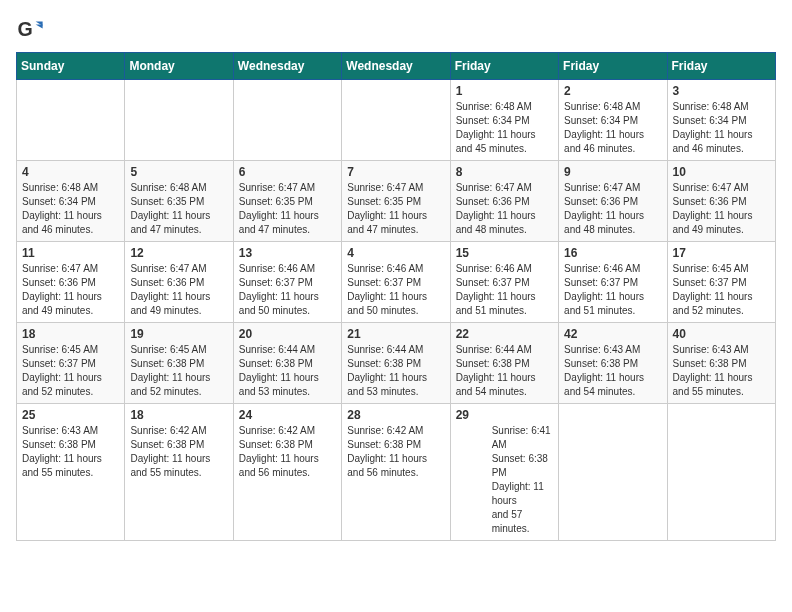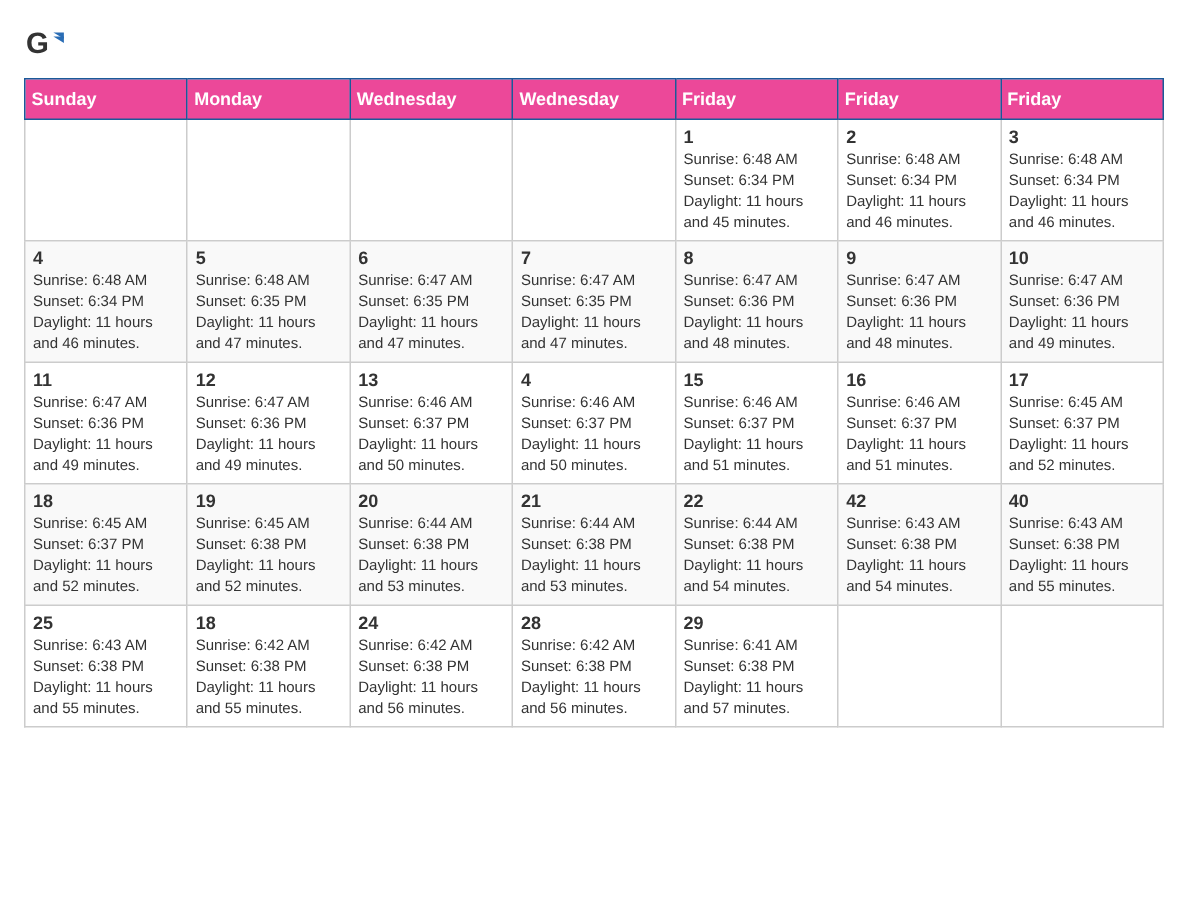--- a/index.html
+++ b/index.html
@@ -36,21 +36,21 @@
     .location-title {
       font-size: 16px;
       color: #555;
     }
     table {
       width: 100%;
       border-collapse: collapse;
       border: 1px solid #ccc;
     }
     thead tr th {
-      background-color: #ec4899;
+      background-color: #0f766e;
       color: #fff;
       font-size: 12px;
       font-weight: bold;
       padding: 6px 4px;
       text-align: left;
       border: 1px solid #1a5a99;
     }
     tbody tr td {
       border: 1px solid #ccc;
       vertical-align: top;
@@ -318,21 +318,21 @@
         </td>
         <td>
           <span class="day-number">28</span>
           <div class="day-info" style="white-space: pre-line;">Sunrise: 6:42 AM
 Sunset: 6:38 PM
 Daylight: 11 hours
 and 56 minutes.</div>
         </td>
         <td>
           <span class="day-number">29</span>
-          <div class="day-info" style="white-space: pre-line;">Sunrise: 6:41 AM
+          <div class="day-info" style="white-space: pre-line; margin-left: 36px;">Sunrise: 6:41 AM
 Sunset: 6:38 PM
 Daylight: 11 hours
 and 57 minutes.</div>
         </td>
         <td class="empty"></td>
         <td class="empty"></td>
       </tr>
     </tbody>
 </table>
 

